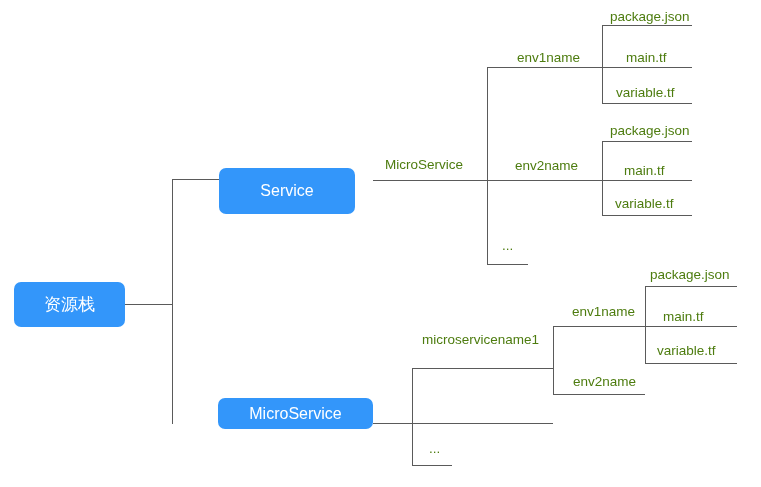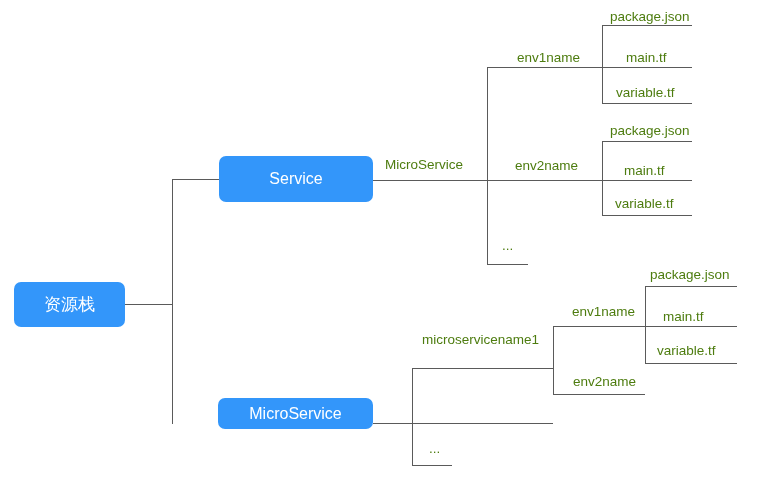--- a/index.html
+++ b/index.html
@@ -58,21 +58,21 @@
   <div class="hl" style="left:553px; top:326px; width:184px;"></div>
   <div class="hl" style="left:553px; top:394px; width:92px;"></div>
   <div class="vl" style="left:645px; top:286px; height:78px;"></div>
   <div class="hl" style="left:645px; top:286px; width:92px;"></div>
   <div class="hl" style="left:645px; top:363px; width:92px;"></div>
 
   <div class="node root" style="left:14px; top:282px; width:111px; height:45px;">
     <span>资源栈</span>
   </div>
 
-  <div class="node" style="left:219px; top:156px; width:154px; height:46px;">
+  <div class="node" style="left:219px; top:168px; width:136px; height:46px;">
     <span>Service</span>
   </div>
 
   <div class="node" style="left:218px; top:398px; width:155px; height:31px;">
     <span>MicroService</span>
   </div>
 
   <div class="lbl" style="left:385px; top:157px;">MicroService</div>
 
   <div class="lbl" style="left:517px; top:50px;">env1name</div>

